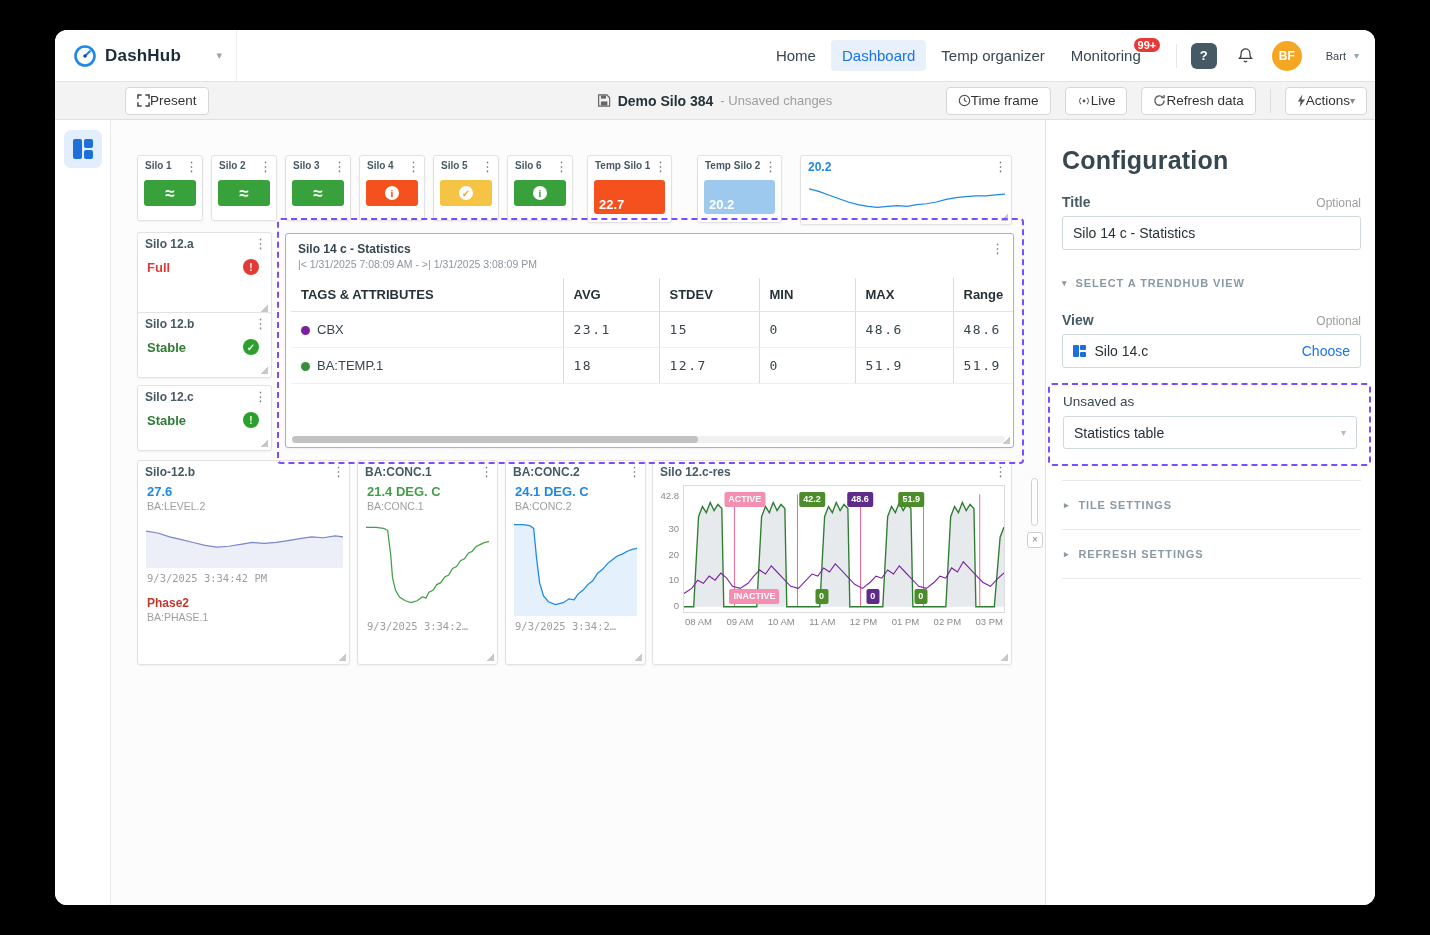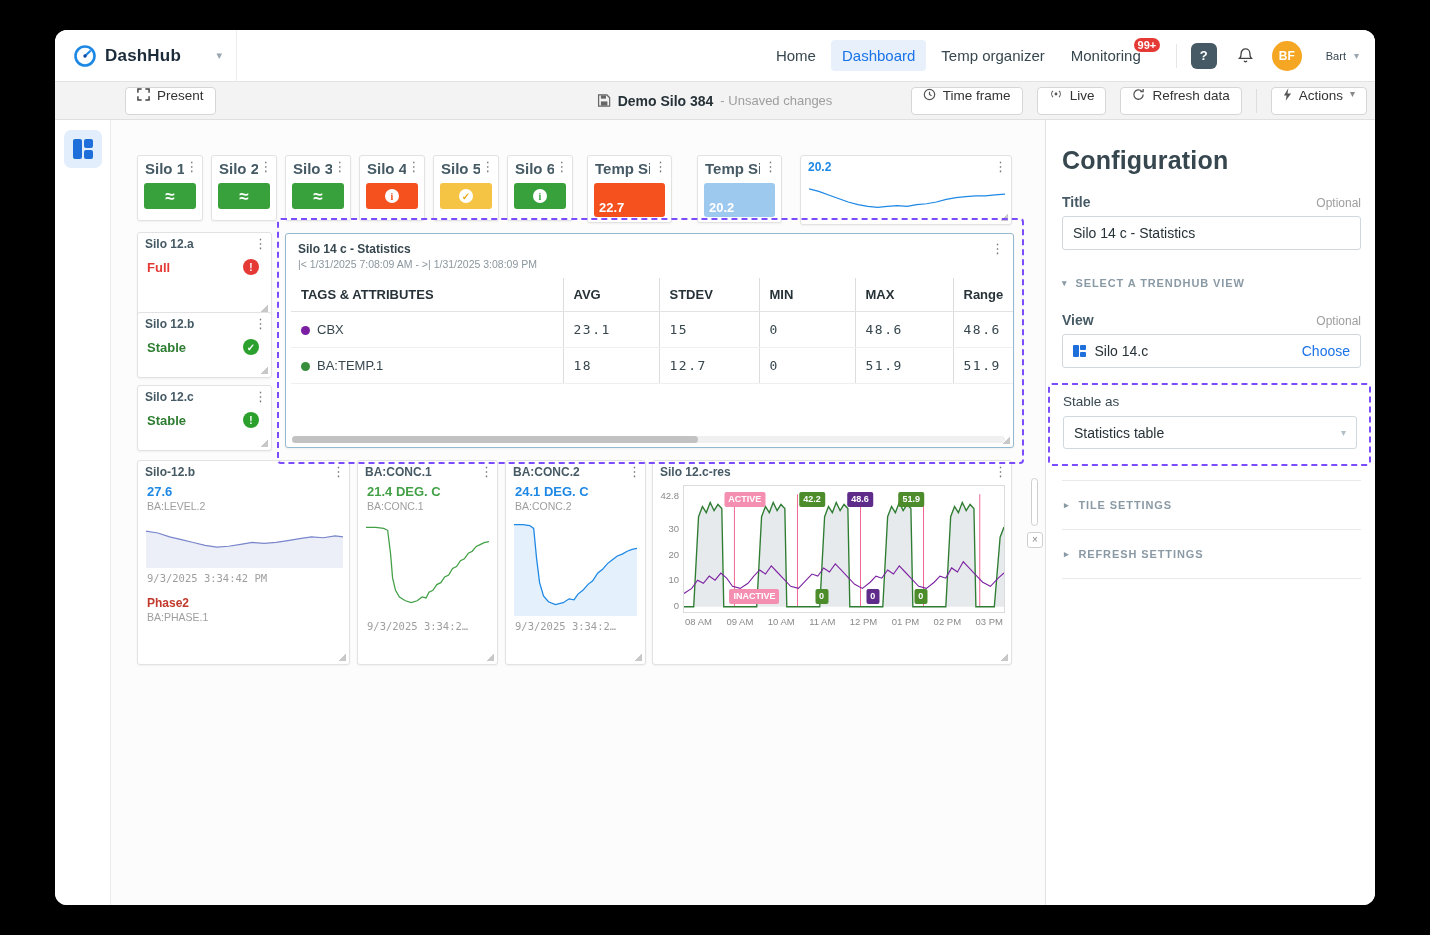--- a/index.html
+++ b/index.html
@@ -17,41 +17,41 @@
 .nav-badge{position:absolute;top:-2px;right:-8px;background:#e53935;color:#fff;font-size:11px;font-weight:bold;padding:1.5px 3.5px;border-radius:7px;line-height:1}
 .nav-divider{width:1px;height:24px;background:#e6e6e6;margin:0 10px}
 .help-box{width:26px;height:26px;background:#455a64;border-radius:6px;color:#fff;font-weight:bold;font-size:13px;display:flex;align-items:center;justify-content:center;cursor:pointer}
 .bell{margin:0 14px 0 16px;cursor:pointer;display:flex}
 .avatar{width:30px;height:30px;border-radius:50%;background:#f5a623;color:#fff;font-size:12px;font-weight:bold;display:flex;align-items:center;justify-content:center}
 .user-name{font-size:11px;color:#37474f;margin:0 4px 0 20px}
 .user-chev{color:#9aa5ad;font-size:10px}
 
 
 #toolbar{position:absolute;left:0;top:52px;right:0;height:38px;background:#f3f3f3;border-bottom:1px solid #e0e0e0;display:flex;align-items:center;z-index:4}
-.tb-btn{height:28px;background:#fff;border:1px solid #d6d6d6;border-radius:4px;display:inline-flex;gap:7px;padding:0 11px;font-size:13.5px;color:#333;cursor:pointer;white-space:nowrap}
+.tb-btn{height:28px;background:#fff;border:1px solid #d6d6d6;border-radius:4px;display:inline-flex;align-items:center;padding:0 11px;font-size:13.5px;color:#333;cursor:pointer;white-space:nowrap}
 #present-btn{margin-left:70px}
 .tb-center{position:absolute;left:50%;transform:translateX(-50%);display:flex;align-items:center;gap:7px}
 .doc-title{font-size:14px;font-weight:bold;color:#263238}
 .doc-unsaved{font-size:13px;color:#9e9e9e}
 .tb-right{margin-left:auto;display:flex;align-items:center;gap:14px;padding-right:8px}
 .tb-sep{width:1px;height:24px;background:#ddd}
 .tb-chev{color:#888;font-size:10px}
 
 
 #rail{position:absolute;left:0;top:90px;width:56px;bottom:0;background:#fff;border-right:1px solid #ebebeb;z-index:3}
 .rail-sel{width:38px;height:38px;margin:10px auto;background:#e3eefc;border-radius:7px;display:flex;align-items:center;justify-content:center;cursor:pointer}
 .dash-icon{display:grid;grid-template-columns:9px 9px;grid-template-rows:9px 9px;gap:2px}
 .dash-icon span{background:#1e6fd9;border-radius:2px}
 .dash-icon .a{grid-row:1/3}
 
 
 #canvas{position:absolute;left:56px;top:90px;width:934px;bottom:0;background:#fcfcfc;z-index:1}
 .tile{position:absolute;background:#fff;border:1px solid #e2e2e2;border-radius:3px;box-shadow:0 1px 2px rgba(0,0,0,.05)}
 .tile-head{display:flex;align-items:flex-start;justify-content:space-between;padding:4px 3px 2px 7px}
-.tile-title{font-size:15px;font-weight:bold;color:#455a64;white-space:nowrap;overflow:hidden;max-width:75%}
+.tile-title{font-size:10px;font-weight:bold;color:#455a64;white-space:nowrap;overflow:hidden;max-width:75%}
 .tile-title.md{font-size:12px;max-width:85%}
 .kebab{color:#757575;font-size:13px;width:15px;text-align:center;cursor:pointer;line-height:14px}
 .block{margin:4px 6px 6px;height:26px;border-radius:3px;display:flex;align-items:center;justify-content:center}
 .block.g{background:#38a13c}.block.o{background:#f4511e}.block.a{background:#f6c445}
 .wave{color:#fff;font-size:17px;font-weight:bold;line-height:1}
 .circ{width:14px;height:14px;border-radius:50%;background:#fff;display:flex;align-items:center;justify-content:center}
 .ci{font-size:10px;font-weight:bold;font-family:"Liberation Serif",serif}
 .ci.o{color:#f4511e}.ci.a{color:#e3a817}.ci.g{color:#38a13c}
 .temp-block{margin:4px 6px 6px;height:34px;border-radius:3px;display:flex;align-items:flex-end;padding:0 0 2px 5px;overflow:hidden}
 .temp-block.o{background:#f4511e}.temp-block.b{background:#9dc9ef}
@@ -513,21 +513,21 @@
       <span class="view-icon">
           <span class="a"></span>
           <span class="b"></span>
           <span class="c"></span>
         </span>
       <span class="view-name">Silo 14.c</span>
       <a class="choose">Choose</a>
     </div>
 
     <div class="display-box">
-      <div class="disp-lbl">Stable as</div>
+      <div class="disp-lbl">Unsaved as</div>
       <div class="select">
         <span>Statistics table</span>
         <span class="sel-chev">▾</span>
       </div>
     </div>
 
     <div class="acc first">
       <span class="chev">▸</span>
       <span>TILE SETTINGS</span>
     </div>

